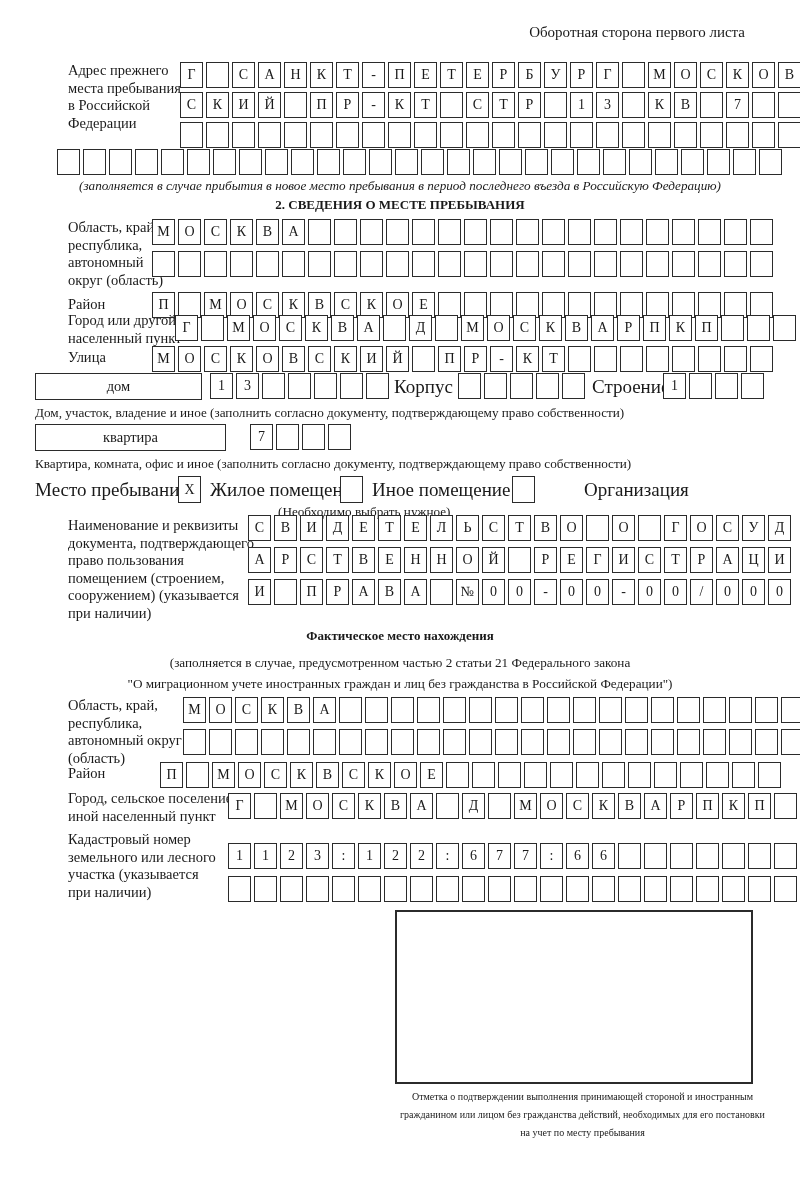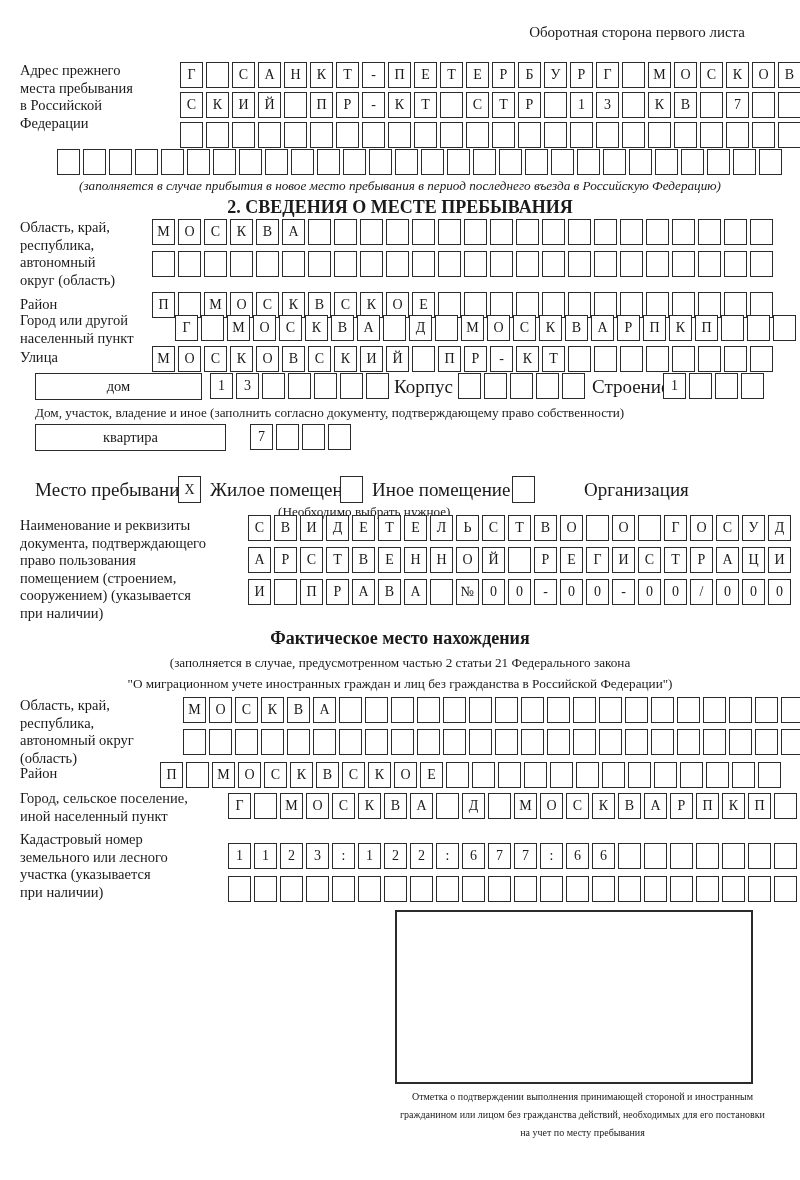--- a/index.html
+++ b/index.html
@@ -1,25 +1,25 @@
 <!DOCTYPE html>
 <html><head>
 <meta charset="utf-8">
 <style>
   html,body { margin:0; padding:0; background:#ffffff; }
   .page {
     position:relative; width:800px; height:1180px; background:#ffffff;
     font-family:"Liberation Serif", serif; color:#1a1a1a; overflow:hidden;
   }
   .label {
-    position:absolute; font-size:14.5px; line-height:17.5px; white-space:pre-line;
+    position:absolute; font-size:14.5px; line-height:17.5px; white-space:pre-line;margin-left:48px;
   }
   .caption { position:absolute; font-size:13.2px; line-height:17px;text-align:right; }
   .center { text-align:center; }
-  .title { position:absolute; left:0; width:800px; text-align:center; font-weight:bold; font-size:18px; }
+  .title { position:absolute; left:0; width:800px; text-align:center; font-weight:bold; font-size:13px; }
   .cellrow { position:absolute; display:flex; gap:3px; }
   .cell {
     width:23px; height:26px; border:1.5px solid #2b2b2b; box-sizing:border-box;
     display:flex; align-items:center; justify-content:center;
     font-size:14px; line-height:1; background:#fff;
   }
   .widebox {
     position:absolute; border:1.5px solid #2b2b2b; box-sizing:border-box; height:27px;
     display:flex; align-items:center; justify-content:center; font-size:14.5px; background:#fff;
   }
@@ -324,20 +324,21 @@
     </div>
   <div class="caption" style="left:35px; top:404px;">Дом, участок, владение и иное (заполнить согласно документу, подтверждающему право собственности)</div>
 
   <div class="widebox" style="left:35px; top:424px; width:191px;">квартира</div>
   <div class="cellrow" style="left:250px; top:424px;">
       <div class="cell">7</div>
       <div class="cell"></div>
       <div class="cell"></div>
       <div class="cell"></div>
     </div>
+  <div class="caption" style="left:35px; top:455px;">Квартира, комната, офис и иное (заполнить согласно документу, подтверждающему право собственности)</div>
 
   <div class="inline-label" style="left:35px; top:476px;">Место пребывания:</div>
   <div class="checkbox" style="left:178px; top:476px;">X</div>
   <div class="inline-label" style="left:210px; top:476px;">Жилое помещение</div>
   <div class="checkbox" style="left:340px; top:476px;"></div>
   <div class="inline-label" style="left:372px; top:476px;">Иное помещение</div>
   <div class="checkbox" style="left:512px; top:476px;"></div>
   <div class="inline-label" style="left:556px; top:476px;margin-left:28px;">Организация</div>
   <div class="caption" style="left:240px; top:503px;margin-left:38px;">(Необходимо выбрать нужное)</div>
 

